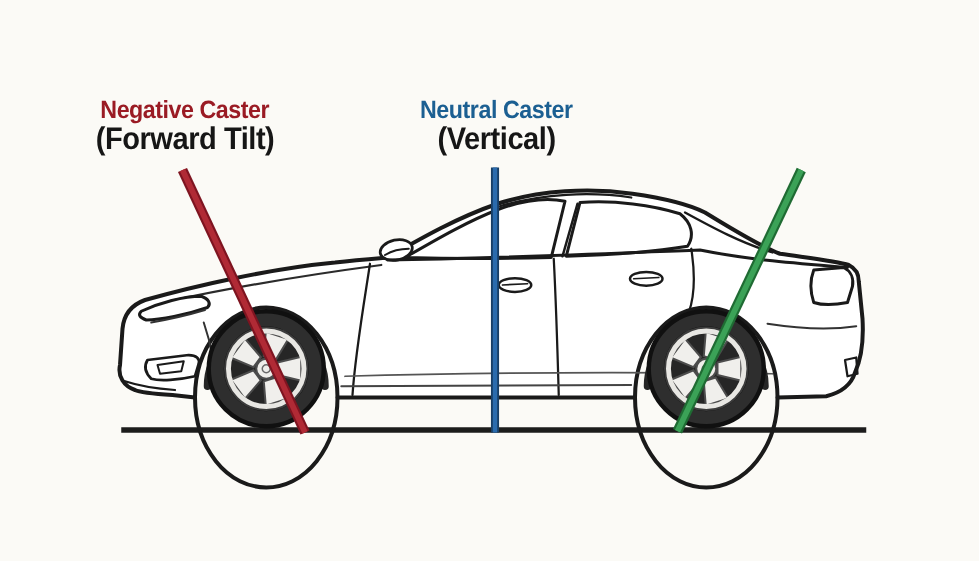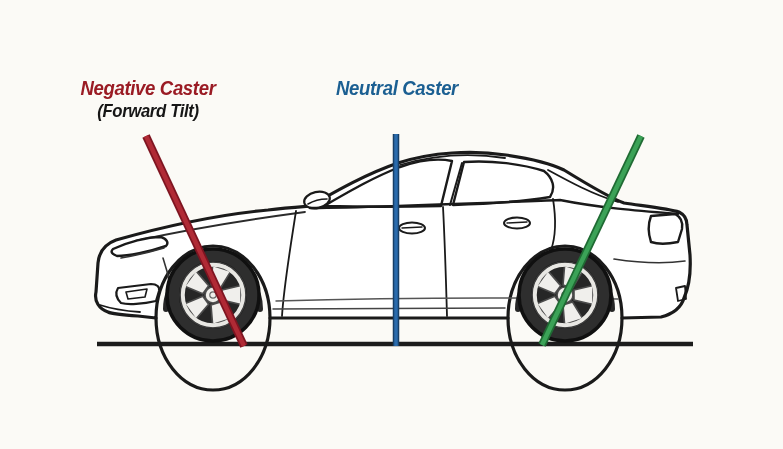--- a/index.html
+++ b/index.html
@@ -5,41 +5,40 @@
   html,body{margin:0;padding:0;}
   body{
     background:var(--color-background,#fbfaf6);
     font-family:"Liberation Sans",sans-serif;
   }
   .stage{
     position:relative;
     width:783px;height:449px;
     overflow:hidden;
     background:var(--color-background,#fbfaf6);
-    font-style:italic;
   }
   .stage svg{position:absolute;left:0;top:0;}
 
   
   .label{
     position:absolute;
     top:77px;
     transform:translateX(-50%);
     text-align:center;
     white-space:nowrap;
   }
   .label-negative{left:148px;}
   .label-neutral{left:397px;}
   .label-positive{left:646px;}
   .label-title{
     font-weight:700;font-size:20px;line-height:23px;
     letter-spacing:-0.4px;
   }
   .label-subtitle{
-    font-weight:700;font-size:18px;line-height:23px;
+    font-weight:700;font-size:25px;line-height:23px;
     letter-spacing:-0.4px;
     color:var(--color-subtitle-text,#161616);
   }
   .condense{display:inline-block;transform:scaleX(.93);transform-origin:center;}
   .label-negative .label-title{color:var(--color-negative-text,#9a1b24);}
   .label-neutral  .label-title{color:var(--color-neutral-text,#1b5f92);}
   .label-positive .label-title{color:var(--color-positive-text,#2e9a4e);}
 
   
   .ink{stroke:var(--color-ink,#1a1a1a);}
@@ -197,16 +196,19 @@
     </div>
     <div class="label-subtitle">
       <span class="condense">(Forward Tilt)</span>
     </div>
   </div>
 
   <div class="label label-neutral">
     <div class="label-title">
       <span class="condense">Neutral Caster</span>
     </div>
+    <div class="label-subtitle">
+      <span class="condense">(Vertical)</span>
+    </div>
   </div>
 
 
 </div>
 
 </body></html>

